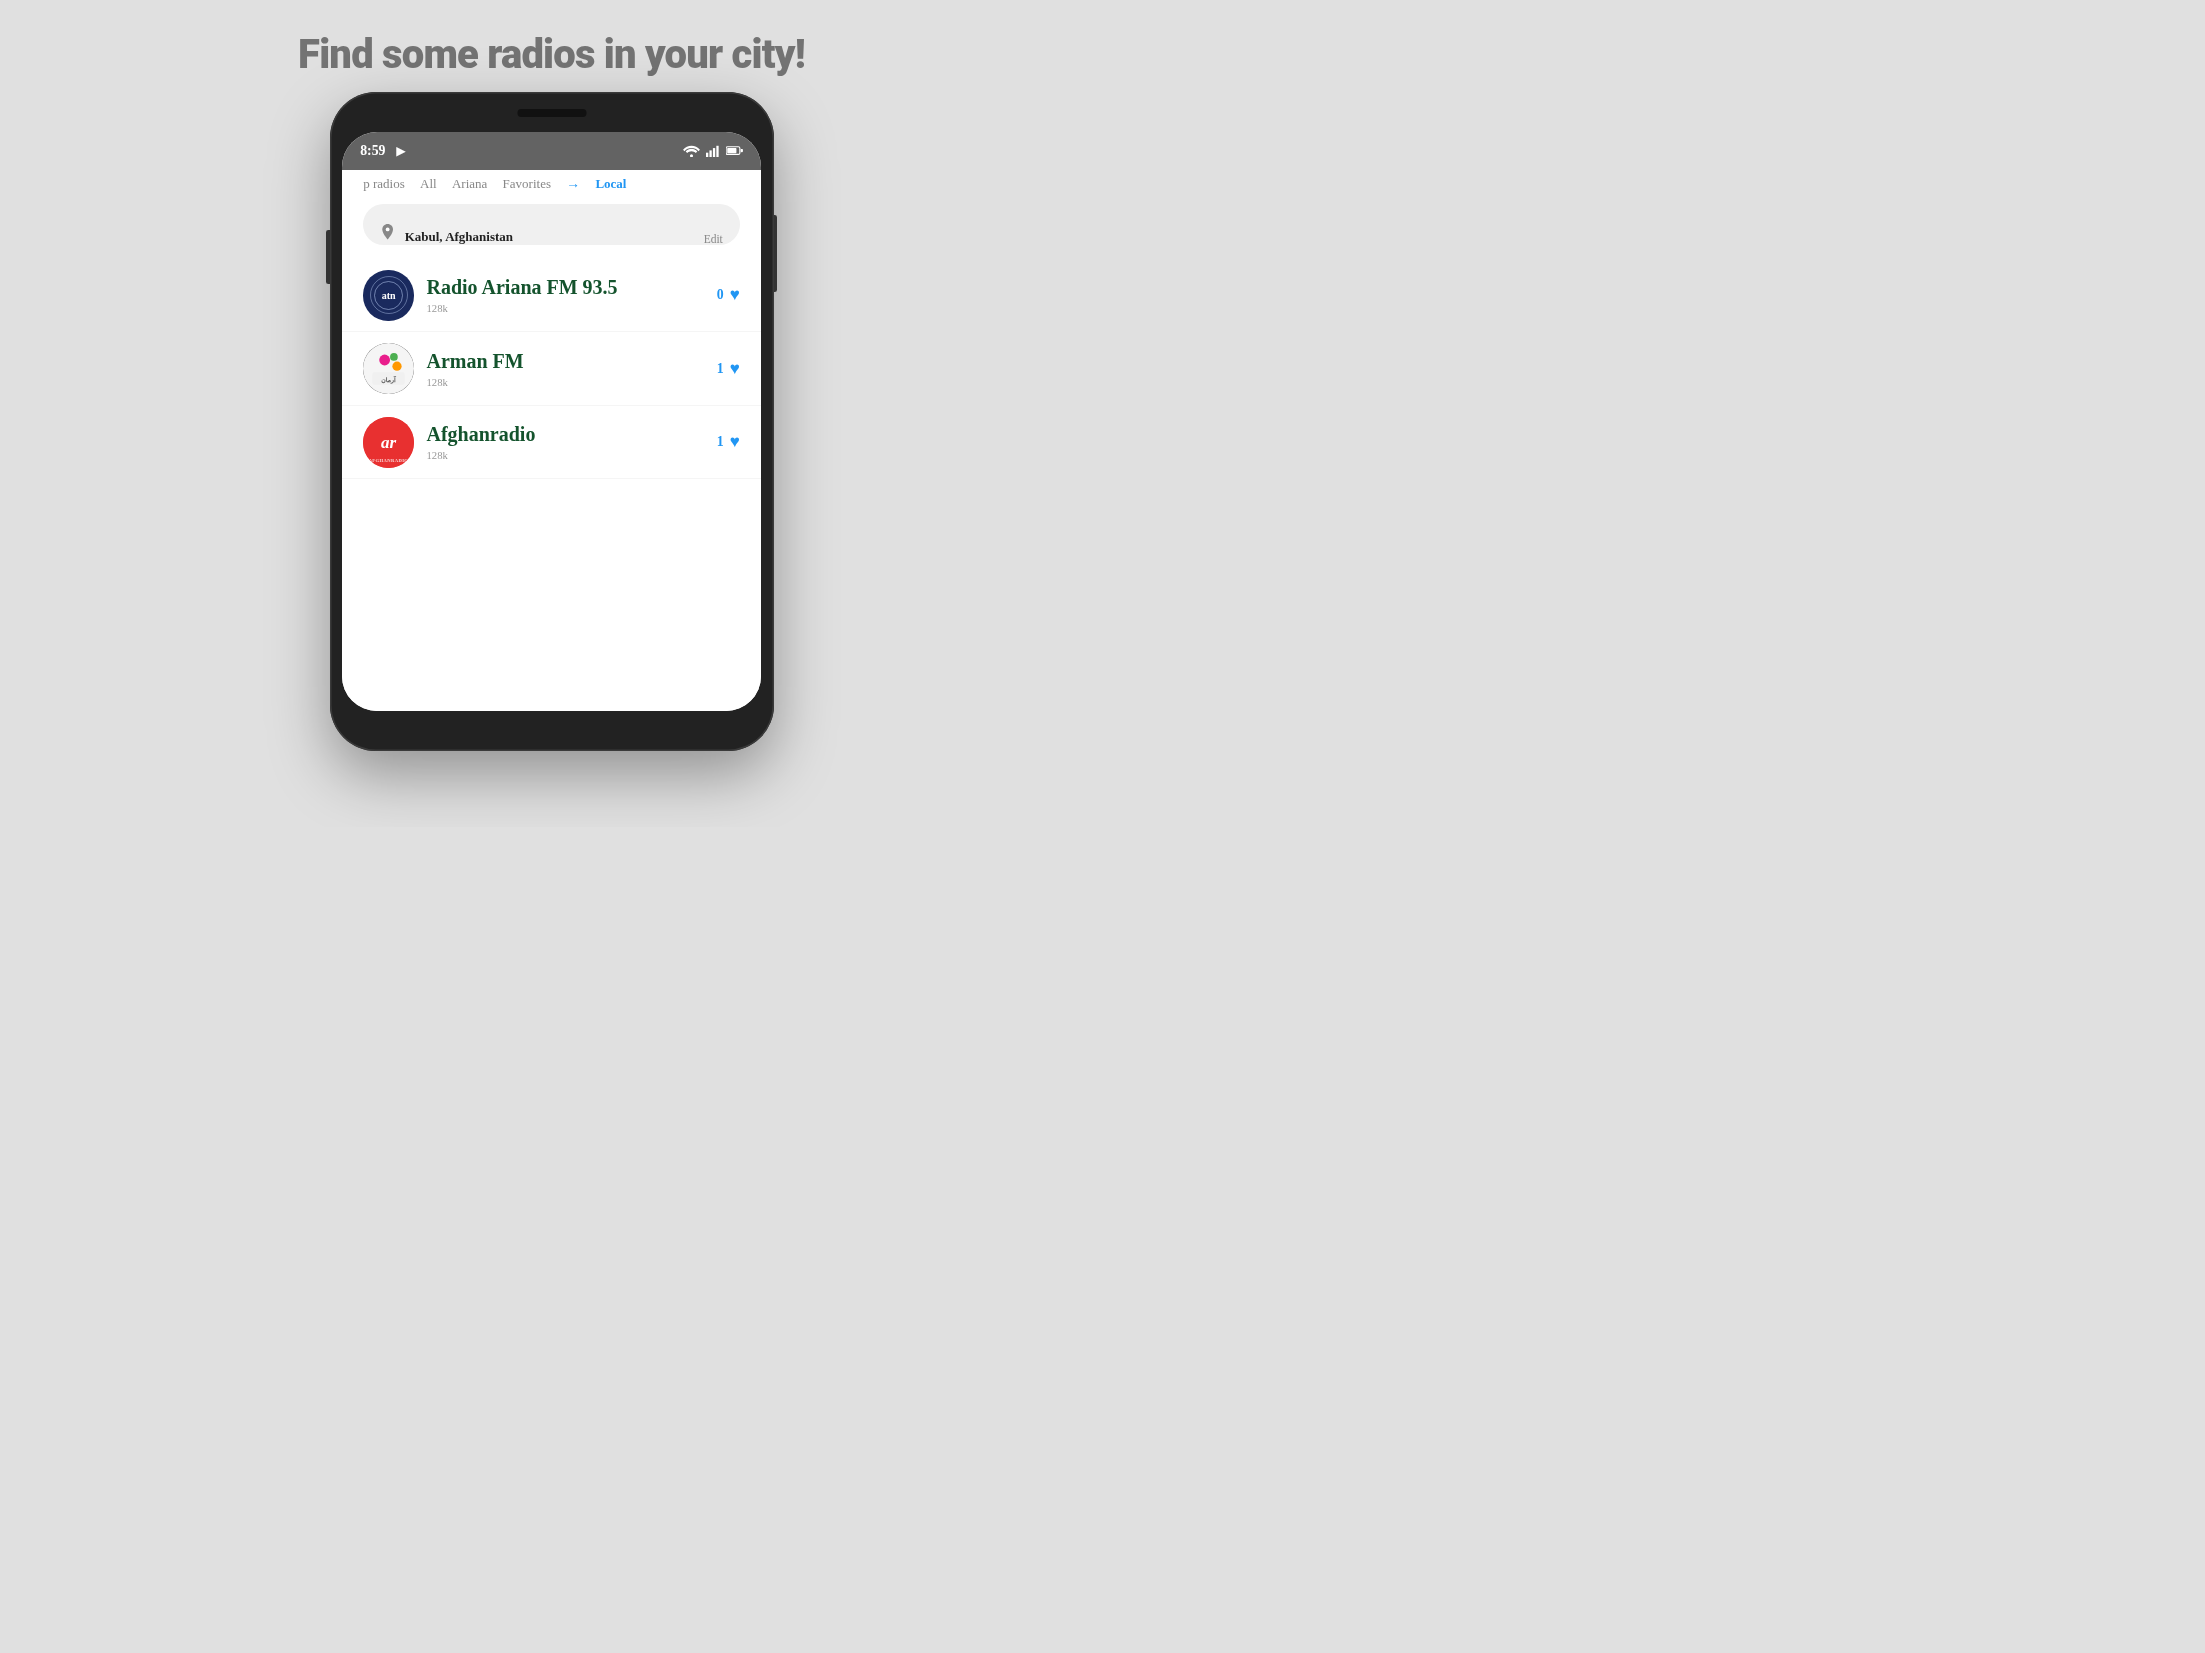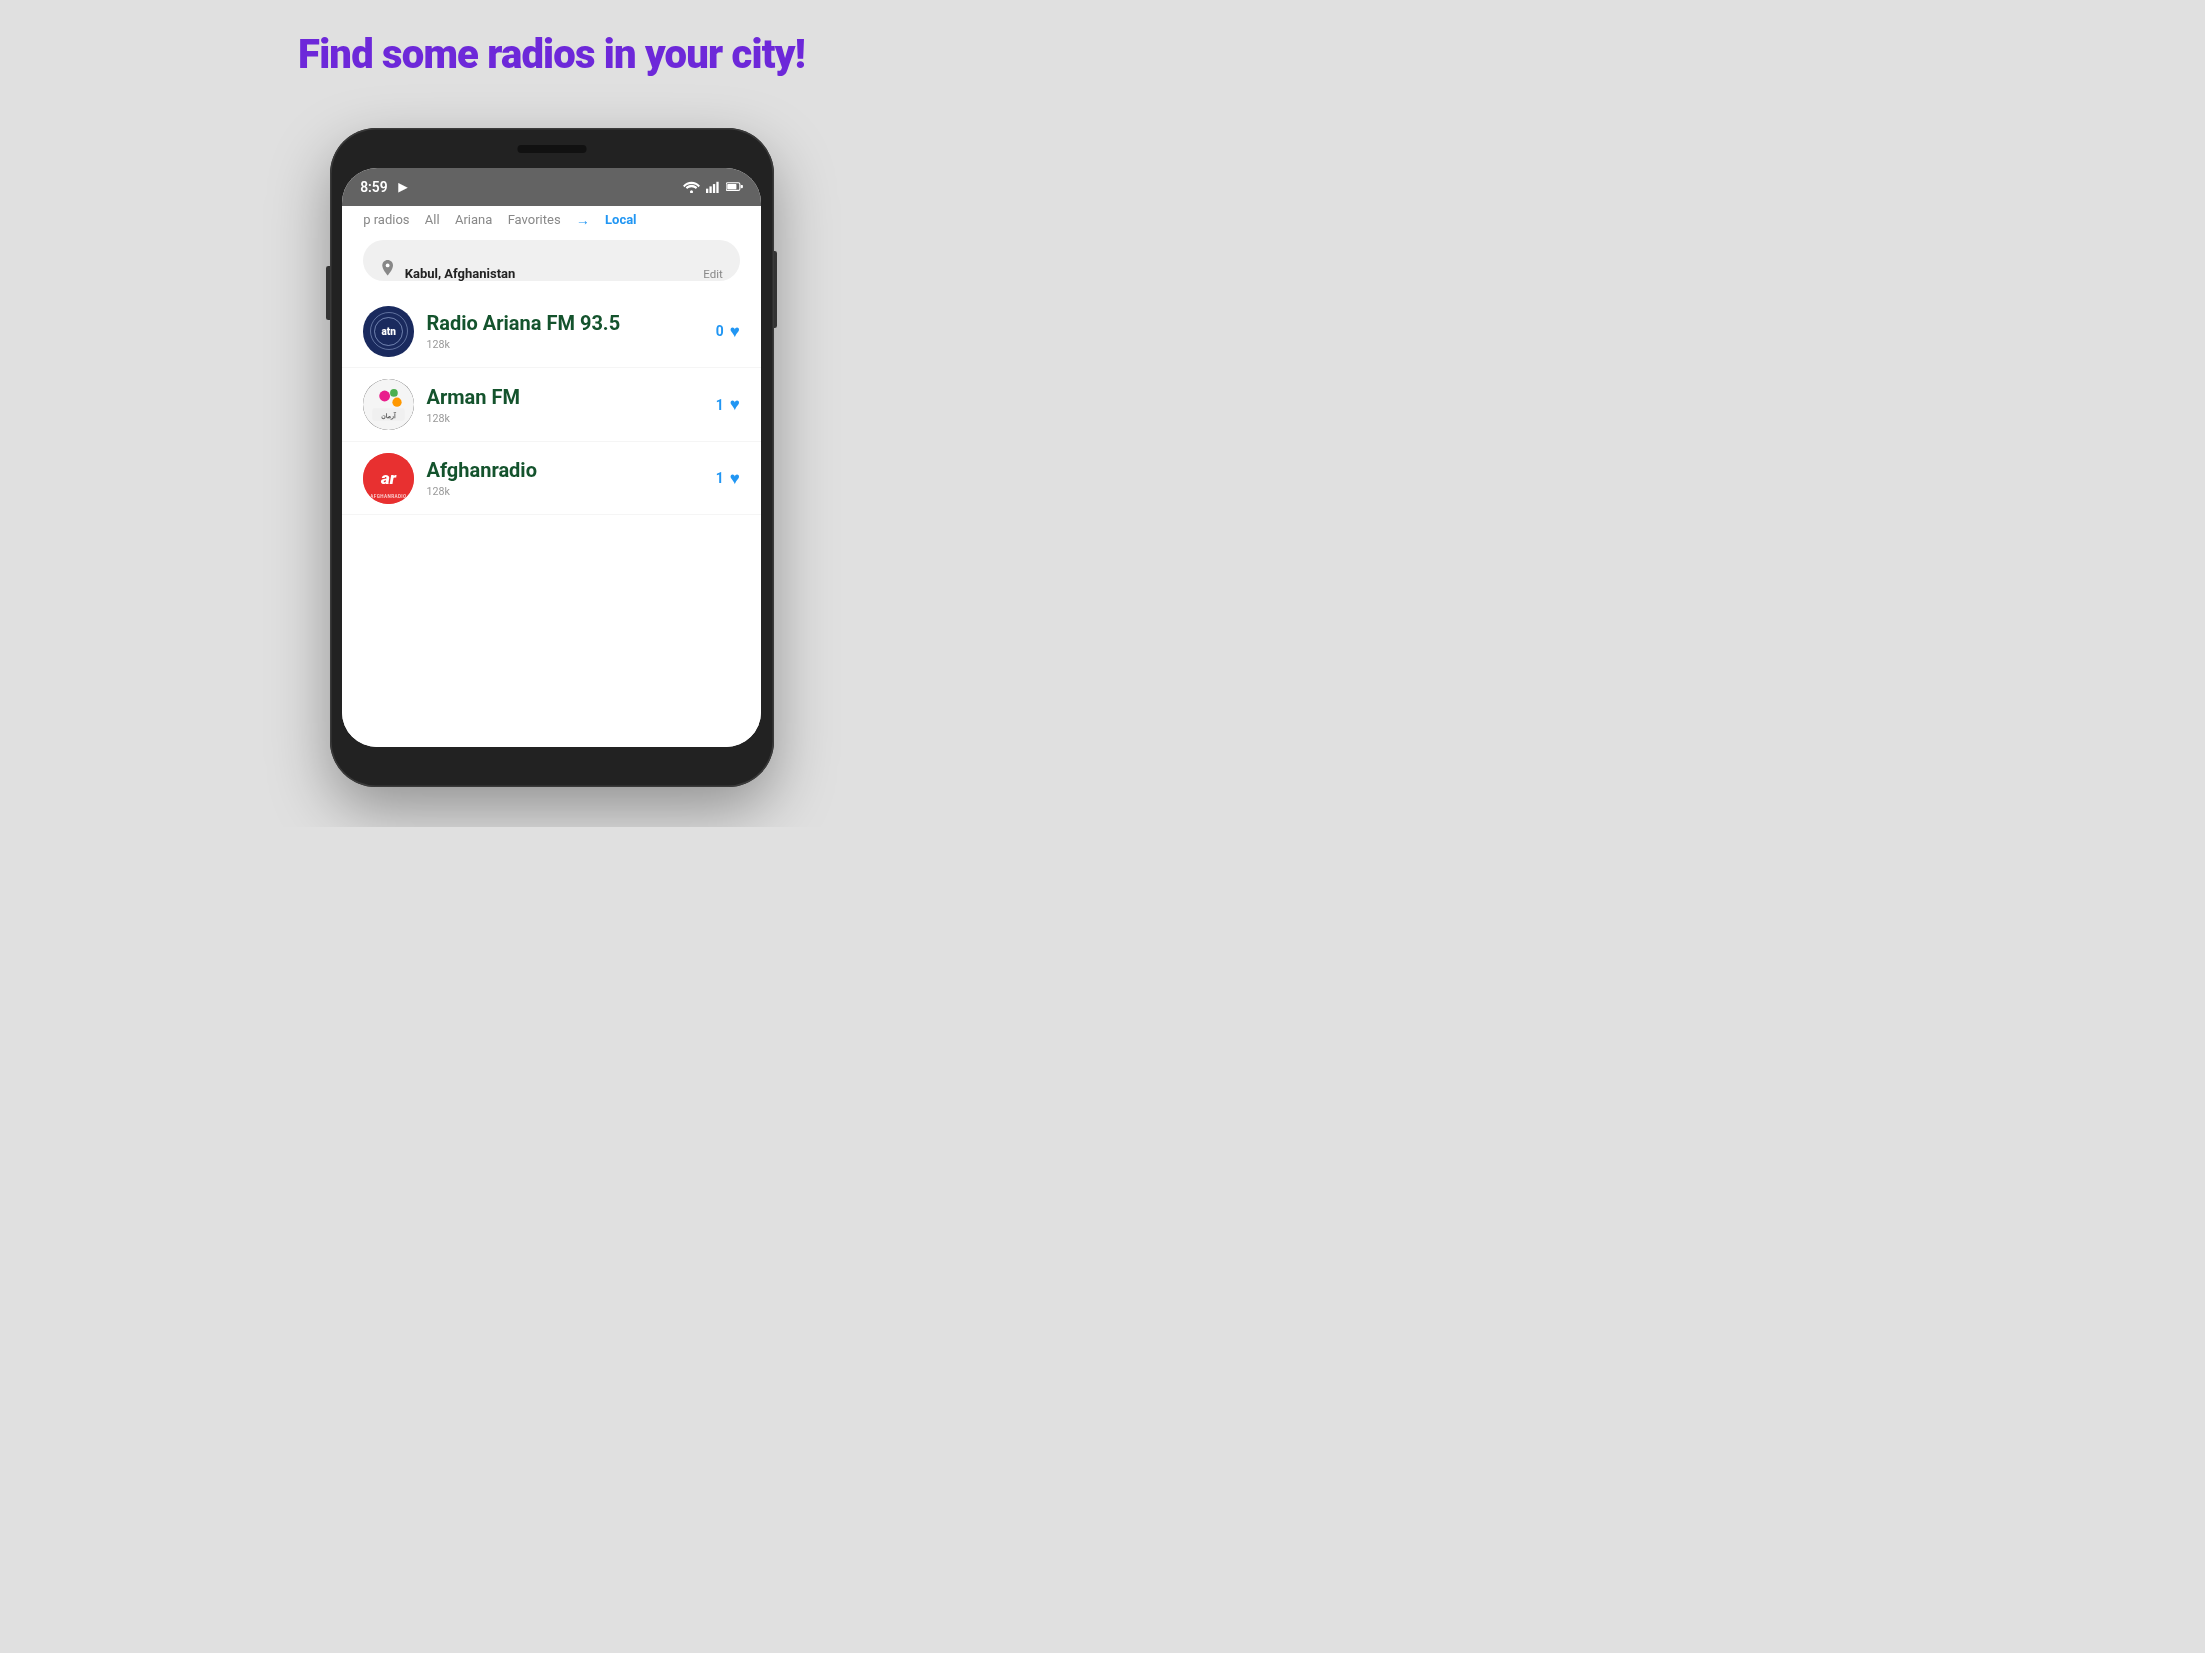--- a/index.html
+++ b/index.html
@@ -12,30 +12,31 @@
       flex-direction: column;
       align-items: center;
       font-family: 'Roboto', Arial, sans-serif;
       overflow: hidden;
     }
 
     .page-title {
       margin-top: 31px;
       font-size: 40px;
       font-weight: 900;
-      color: #6d28d9;
+      color: #737373;
       letter-spacing: -0.8px;
       text-align: center;
     }
 
     .phone-wrapper {
-      margin-top: 50px;
+      margin-top: 14px;
       position: relative;
       width: 444px;
       height: 659px;
+      font-family: Liberation Serif, serif;
     }
 
     
     .phone-shell {
       position: absolute;
       top: 0; left: 0;
       width: 100%;
       height: 100%;
       background: #222222;
       border-radius: 46px;

